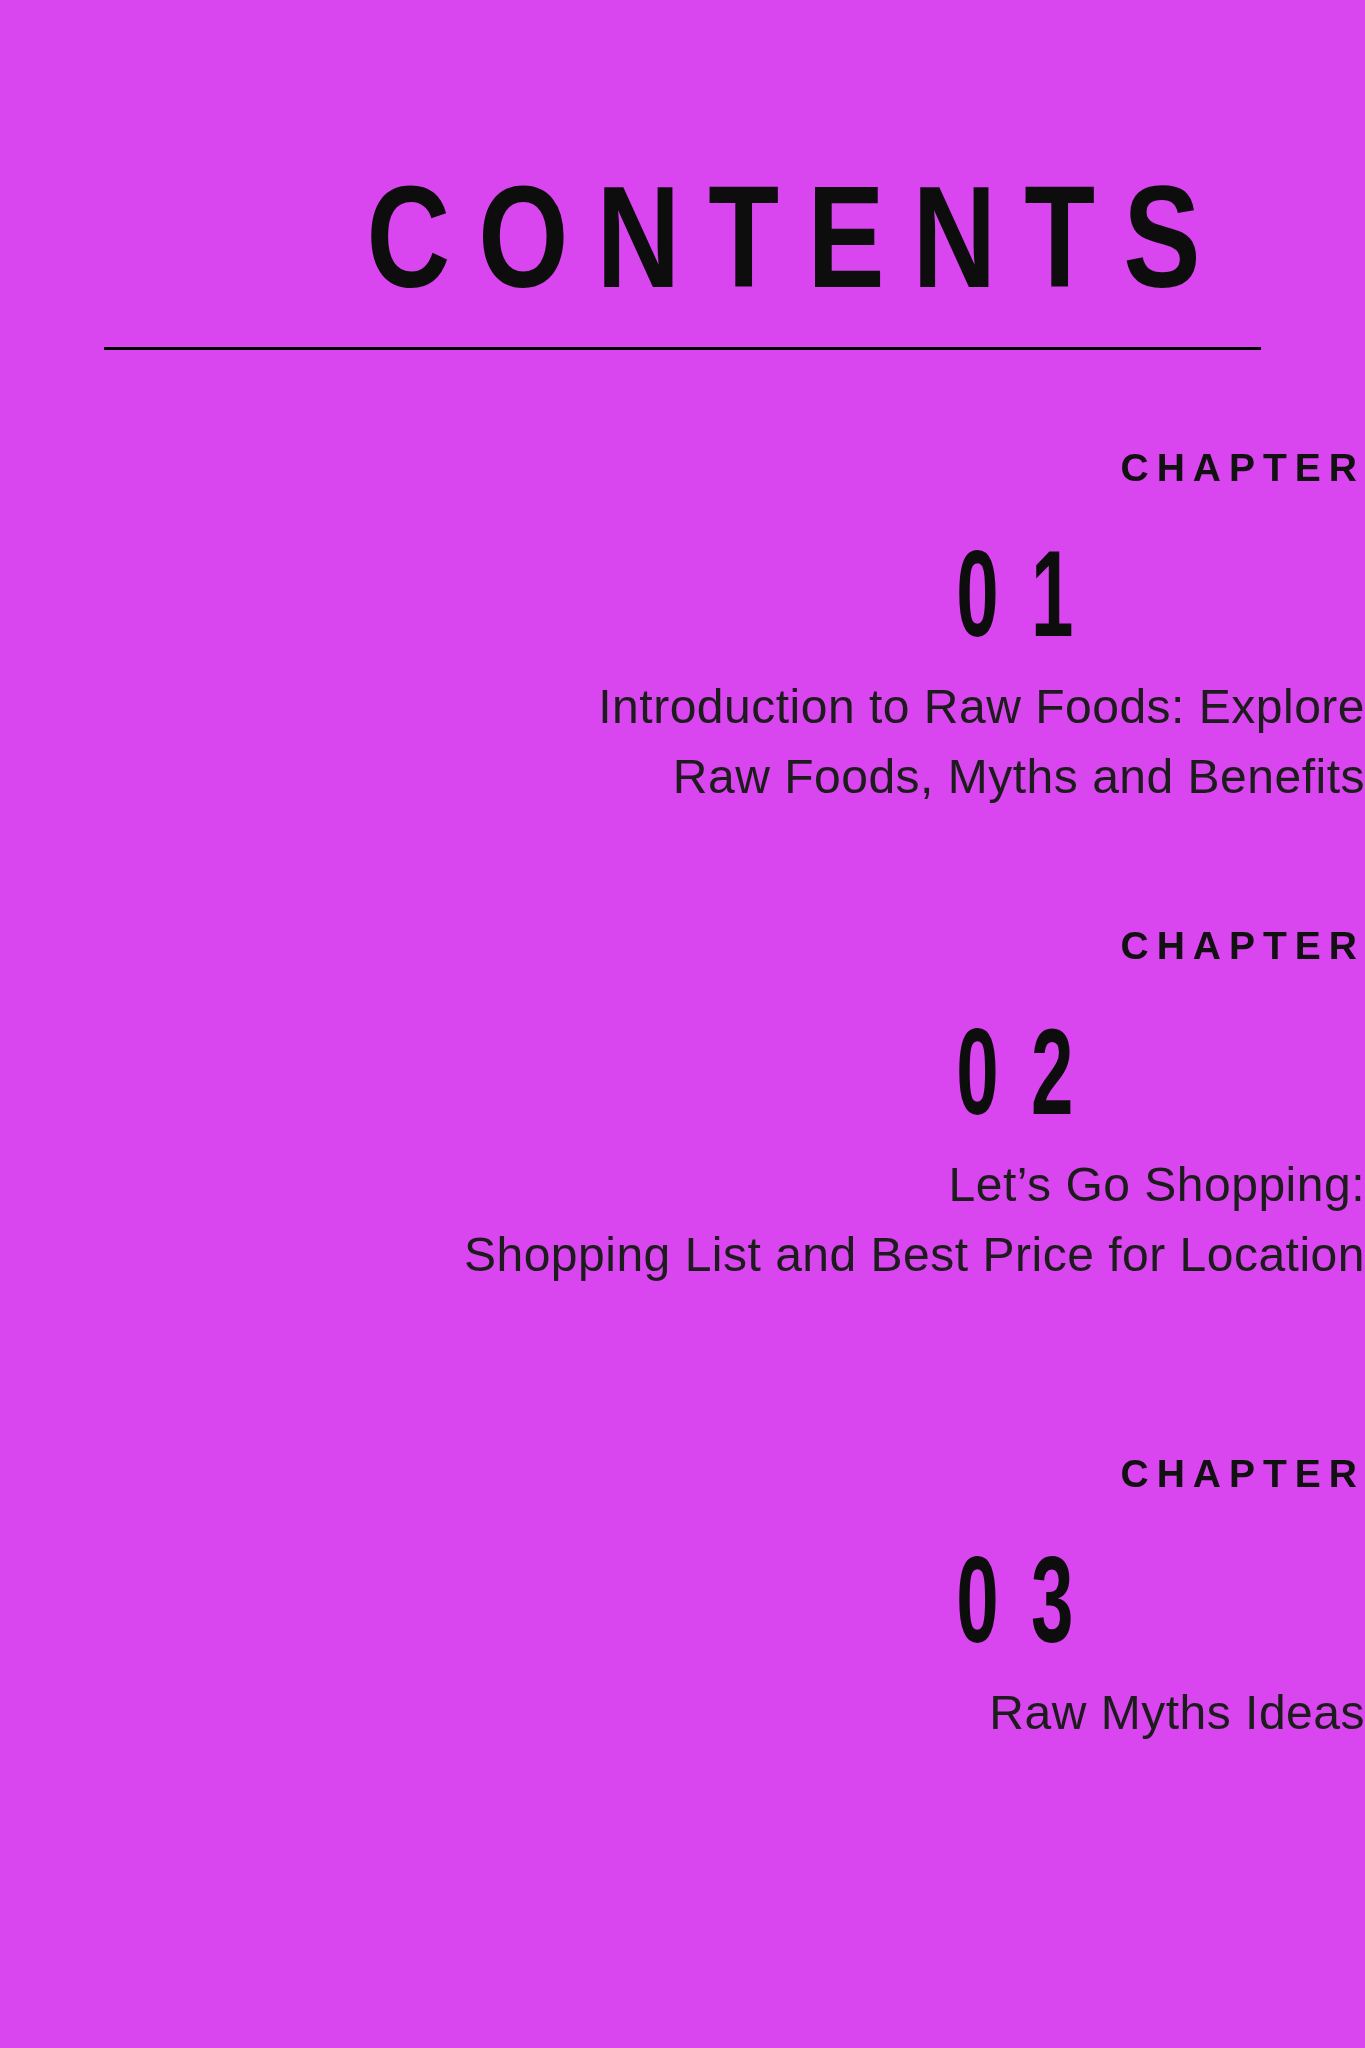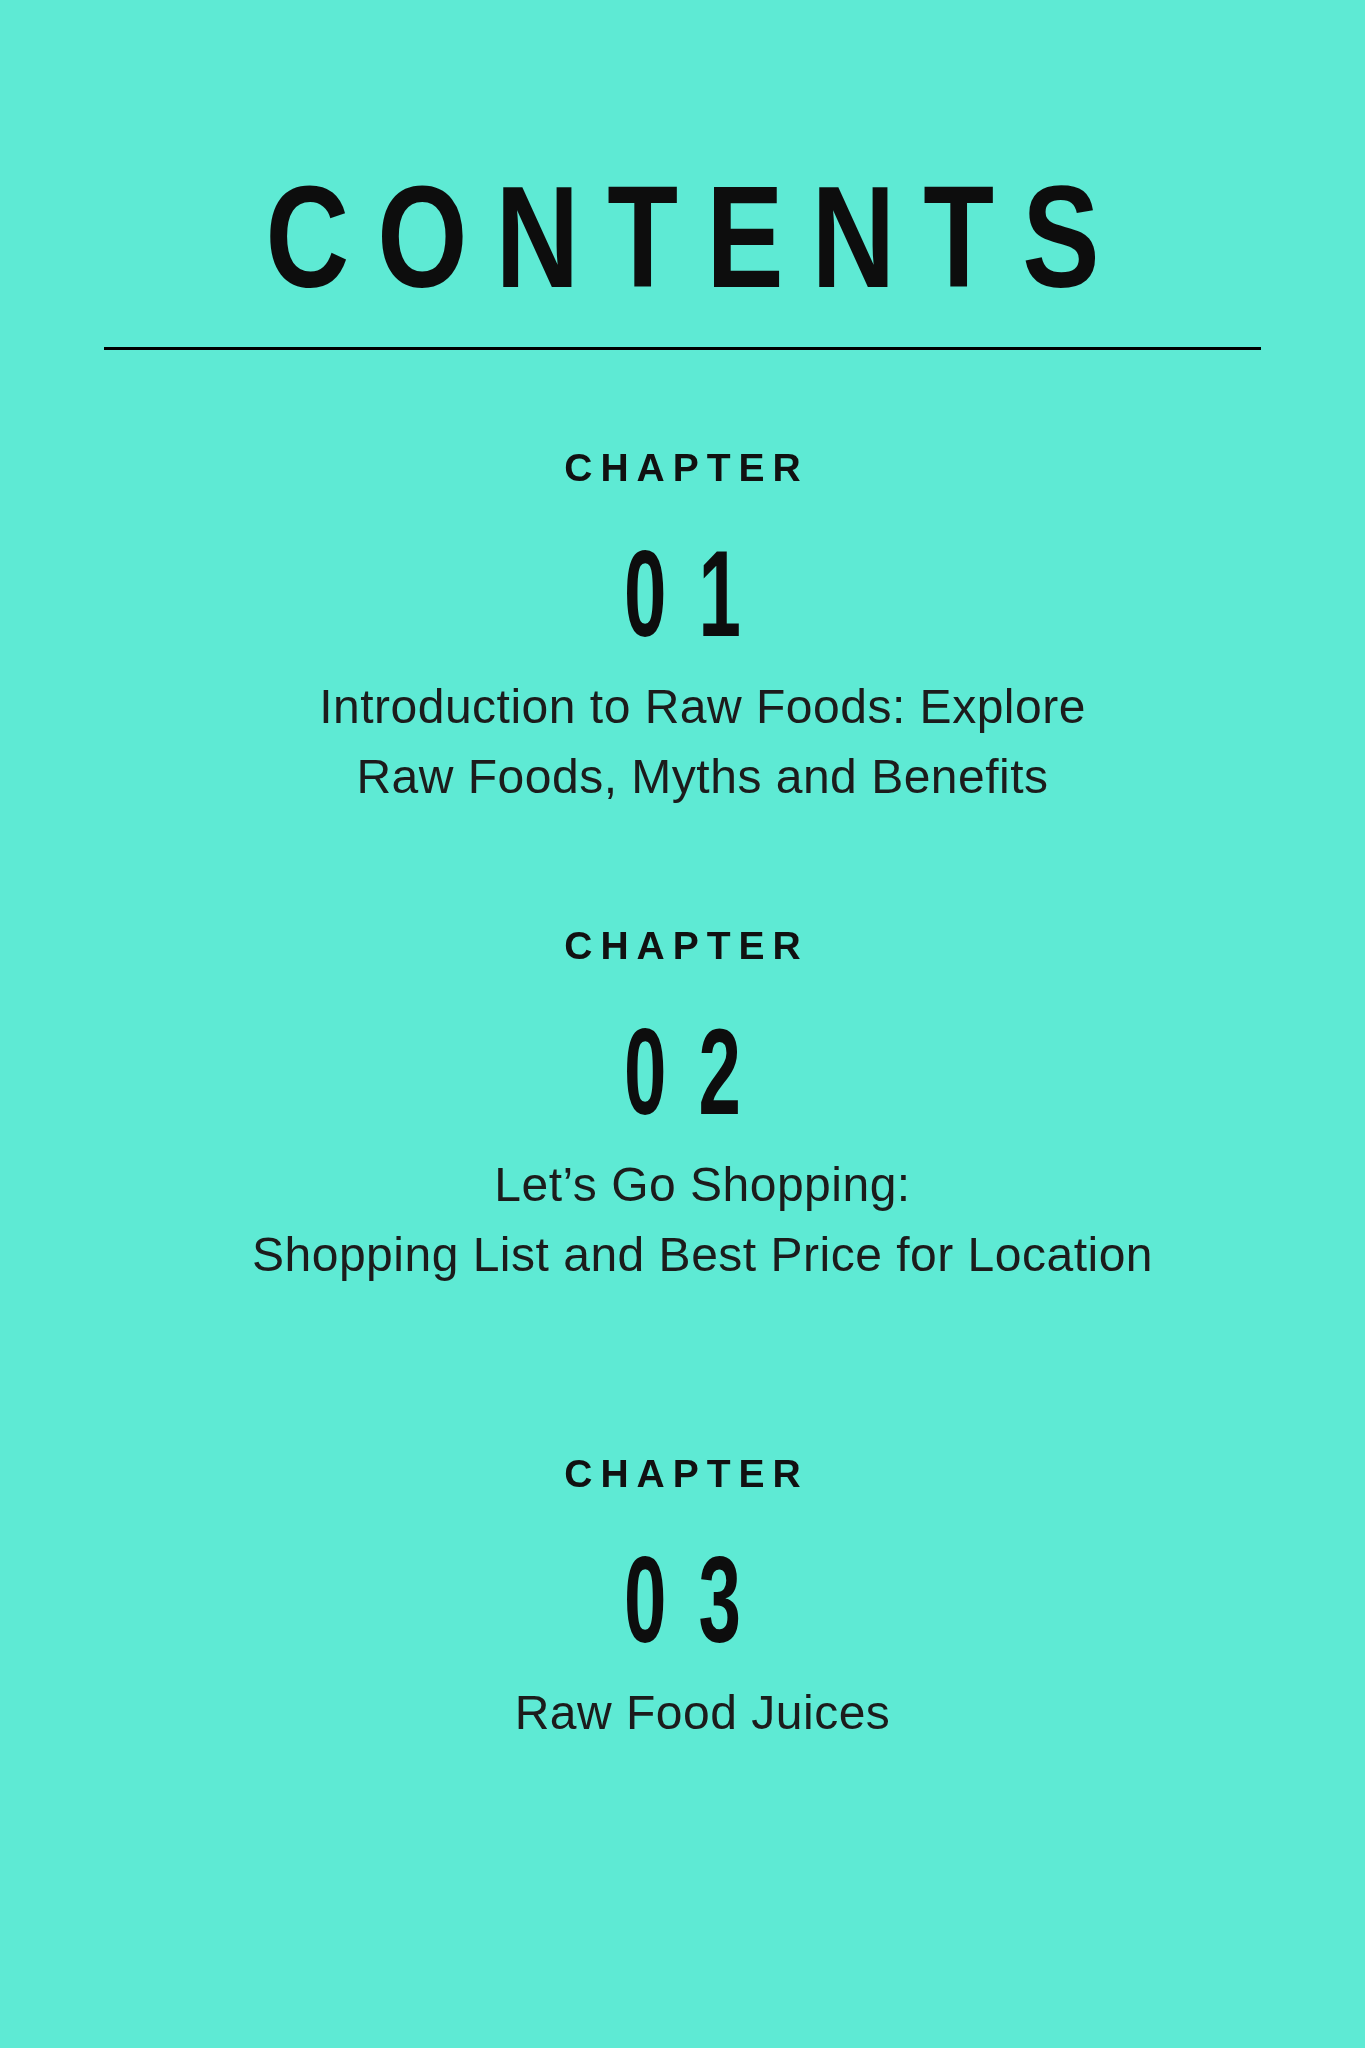--- a/index.html
+++ b/index.html
@@ -5,22 +5,22 @@
   html, body {
     margin: 0;
     padding: 0;
     background: #ffffff;
   }
   .page {
     position: relative;
     width: 1365px;
     height: 2048px;
     margin: 0 auto;
-    background: #5eead4;
-    text-align: center;
+    background: #d946ef;
+    text-align: right;
     overflow: hidden;
     font-family: "Liberation Sans", sans-serif;
   }
   .title {
     margin-top: 165px;
     font-family: "Liberation Sans", sans-serif;
     font-weight: bold;
     font-size: 145px;
     line-height: 1;
     letter-spacing: 35px;
@@ -96,17 +96,17 @@
     <div class="chapter-desc">
       <div>Let’s Go Shopping:</div>
       <div>Shopping List and Best Price for Location</div>
     </div>
   </section>
 
   <section class="chapter chapter--3">
     <div class="chapter-label">CHAPTER</div>
     <div class="chapter-number">03</div>
     <div class="chapter-desc">
-      <div>Raw Food Juices</div>
+      <div>Raw Myths Ideas</div>
     </div>
   </section>
 
 </div>
 
 </body></html>

